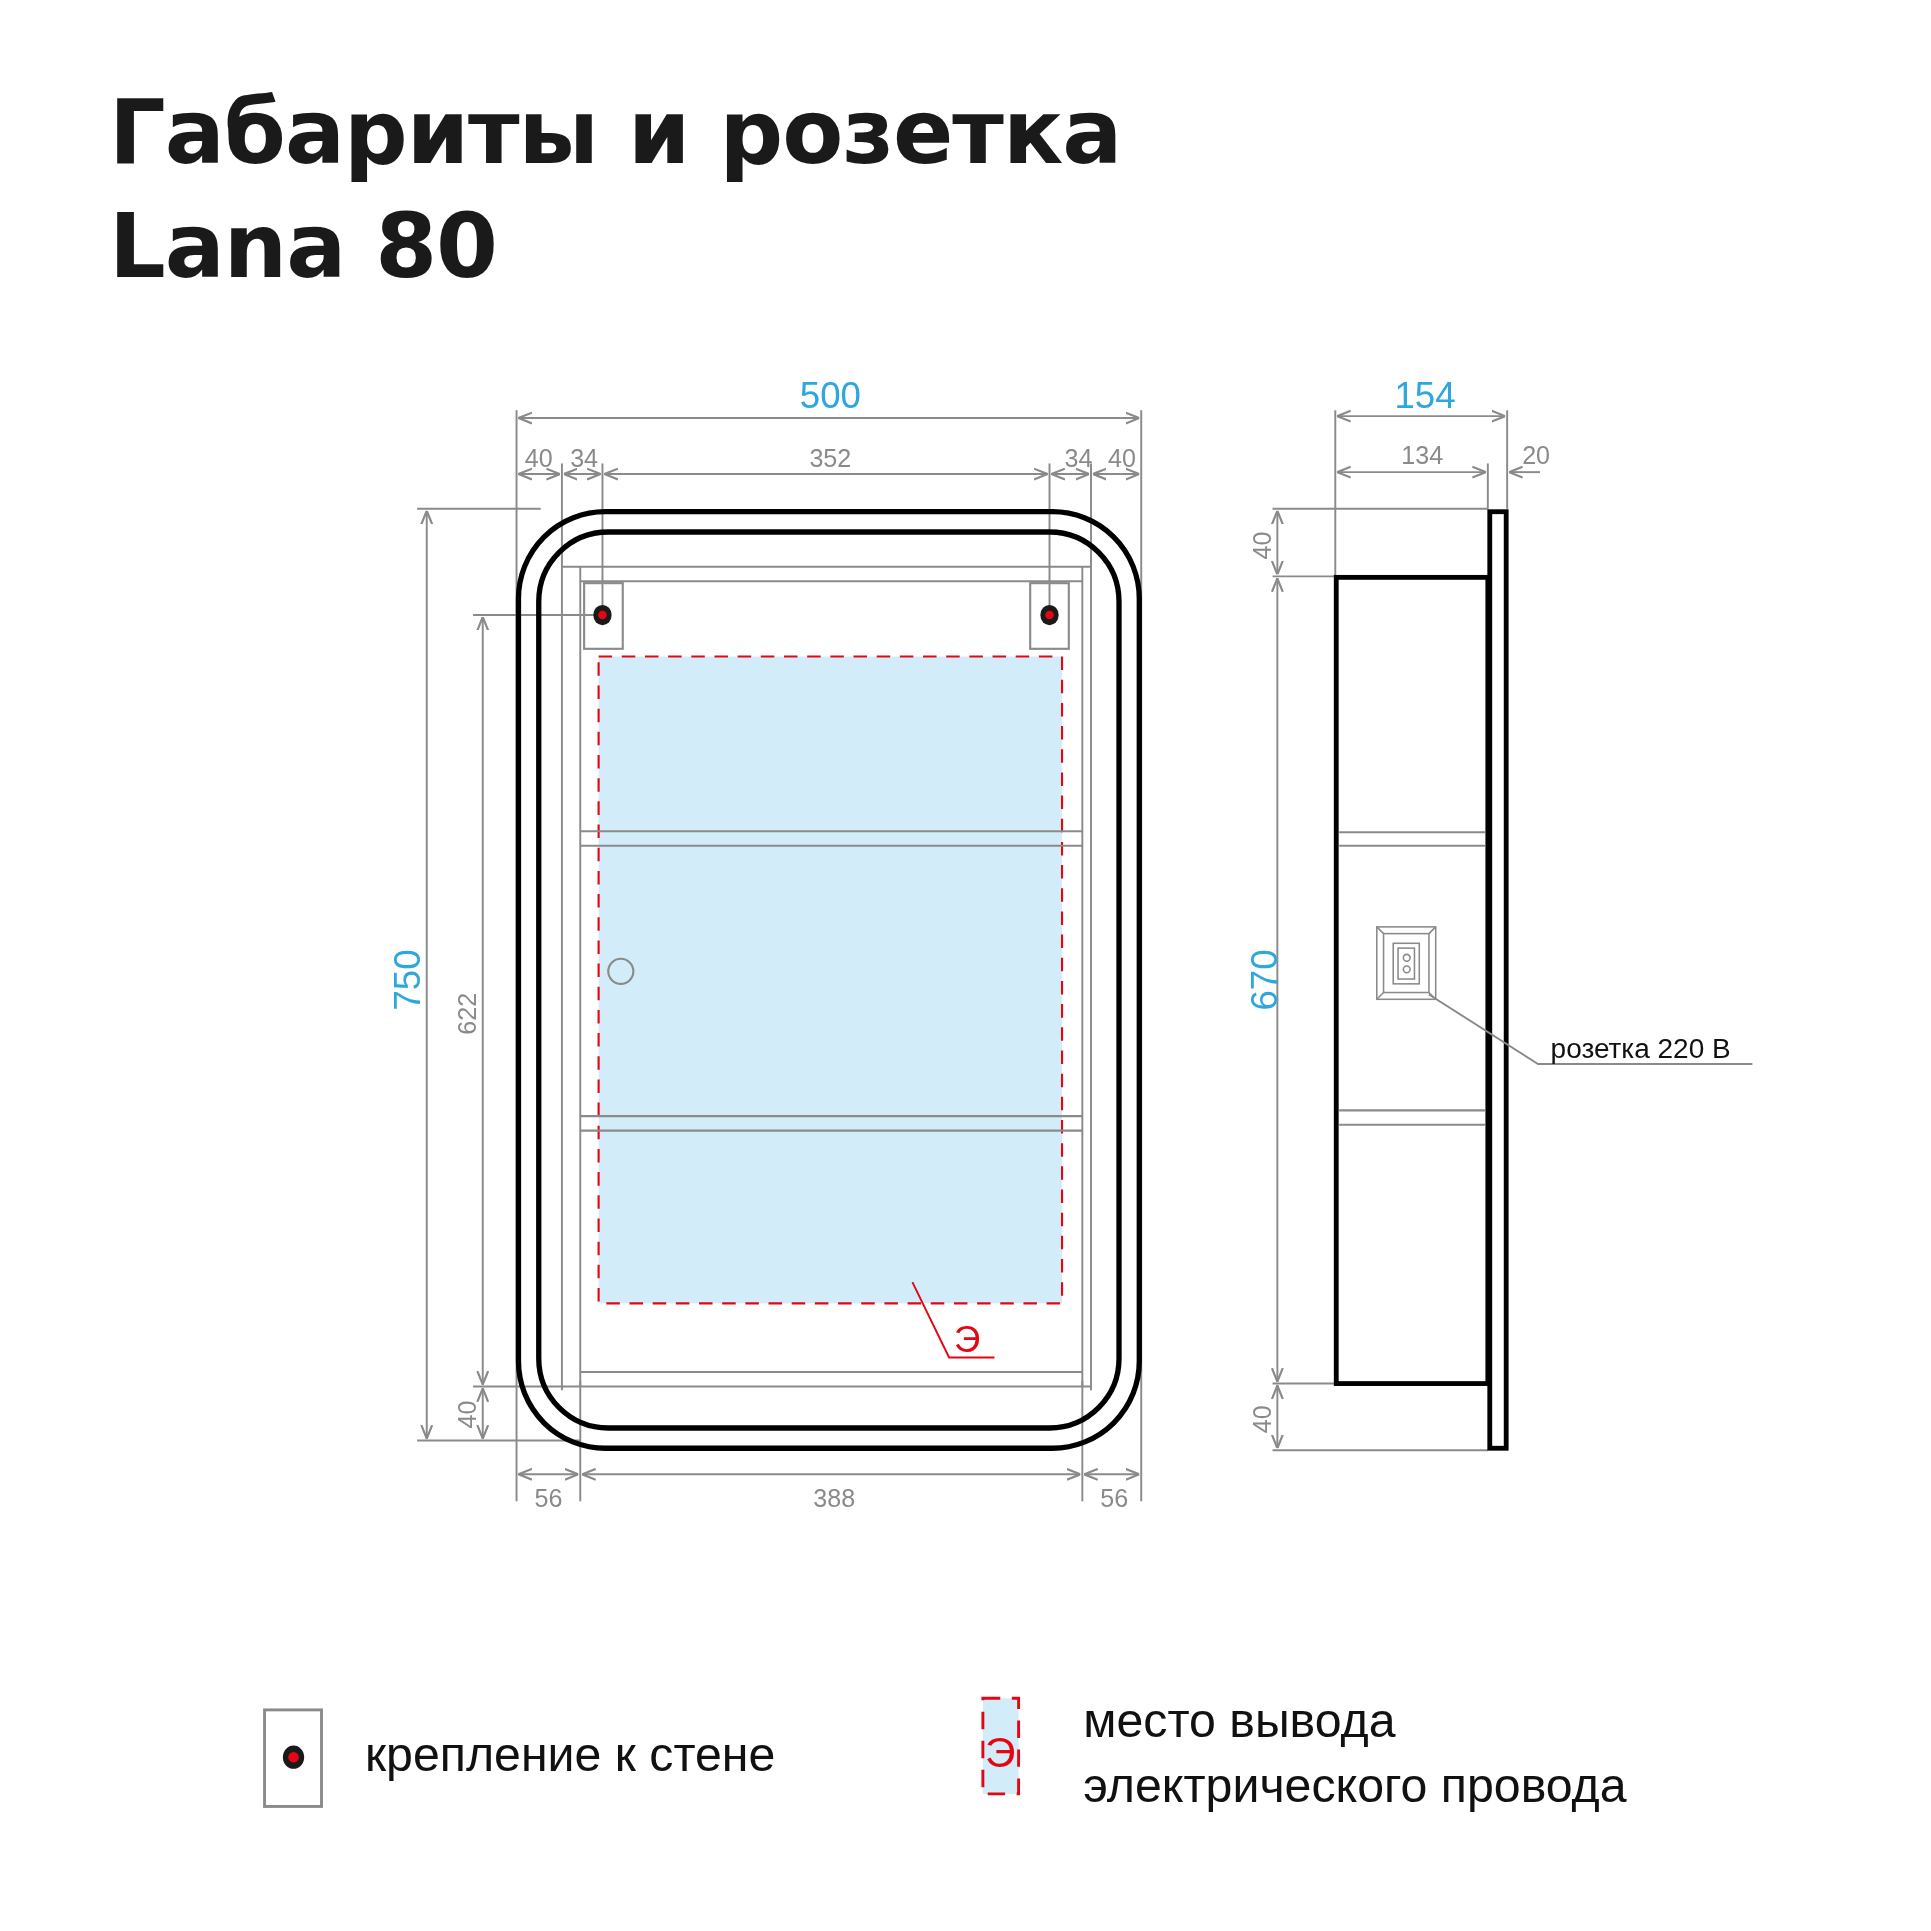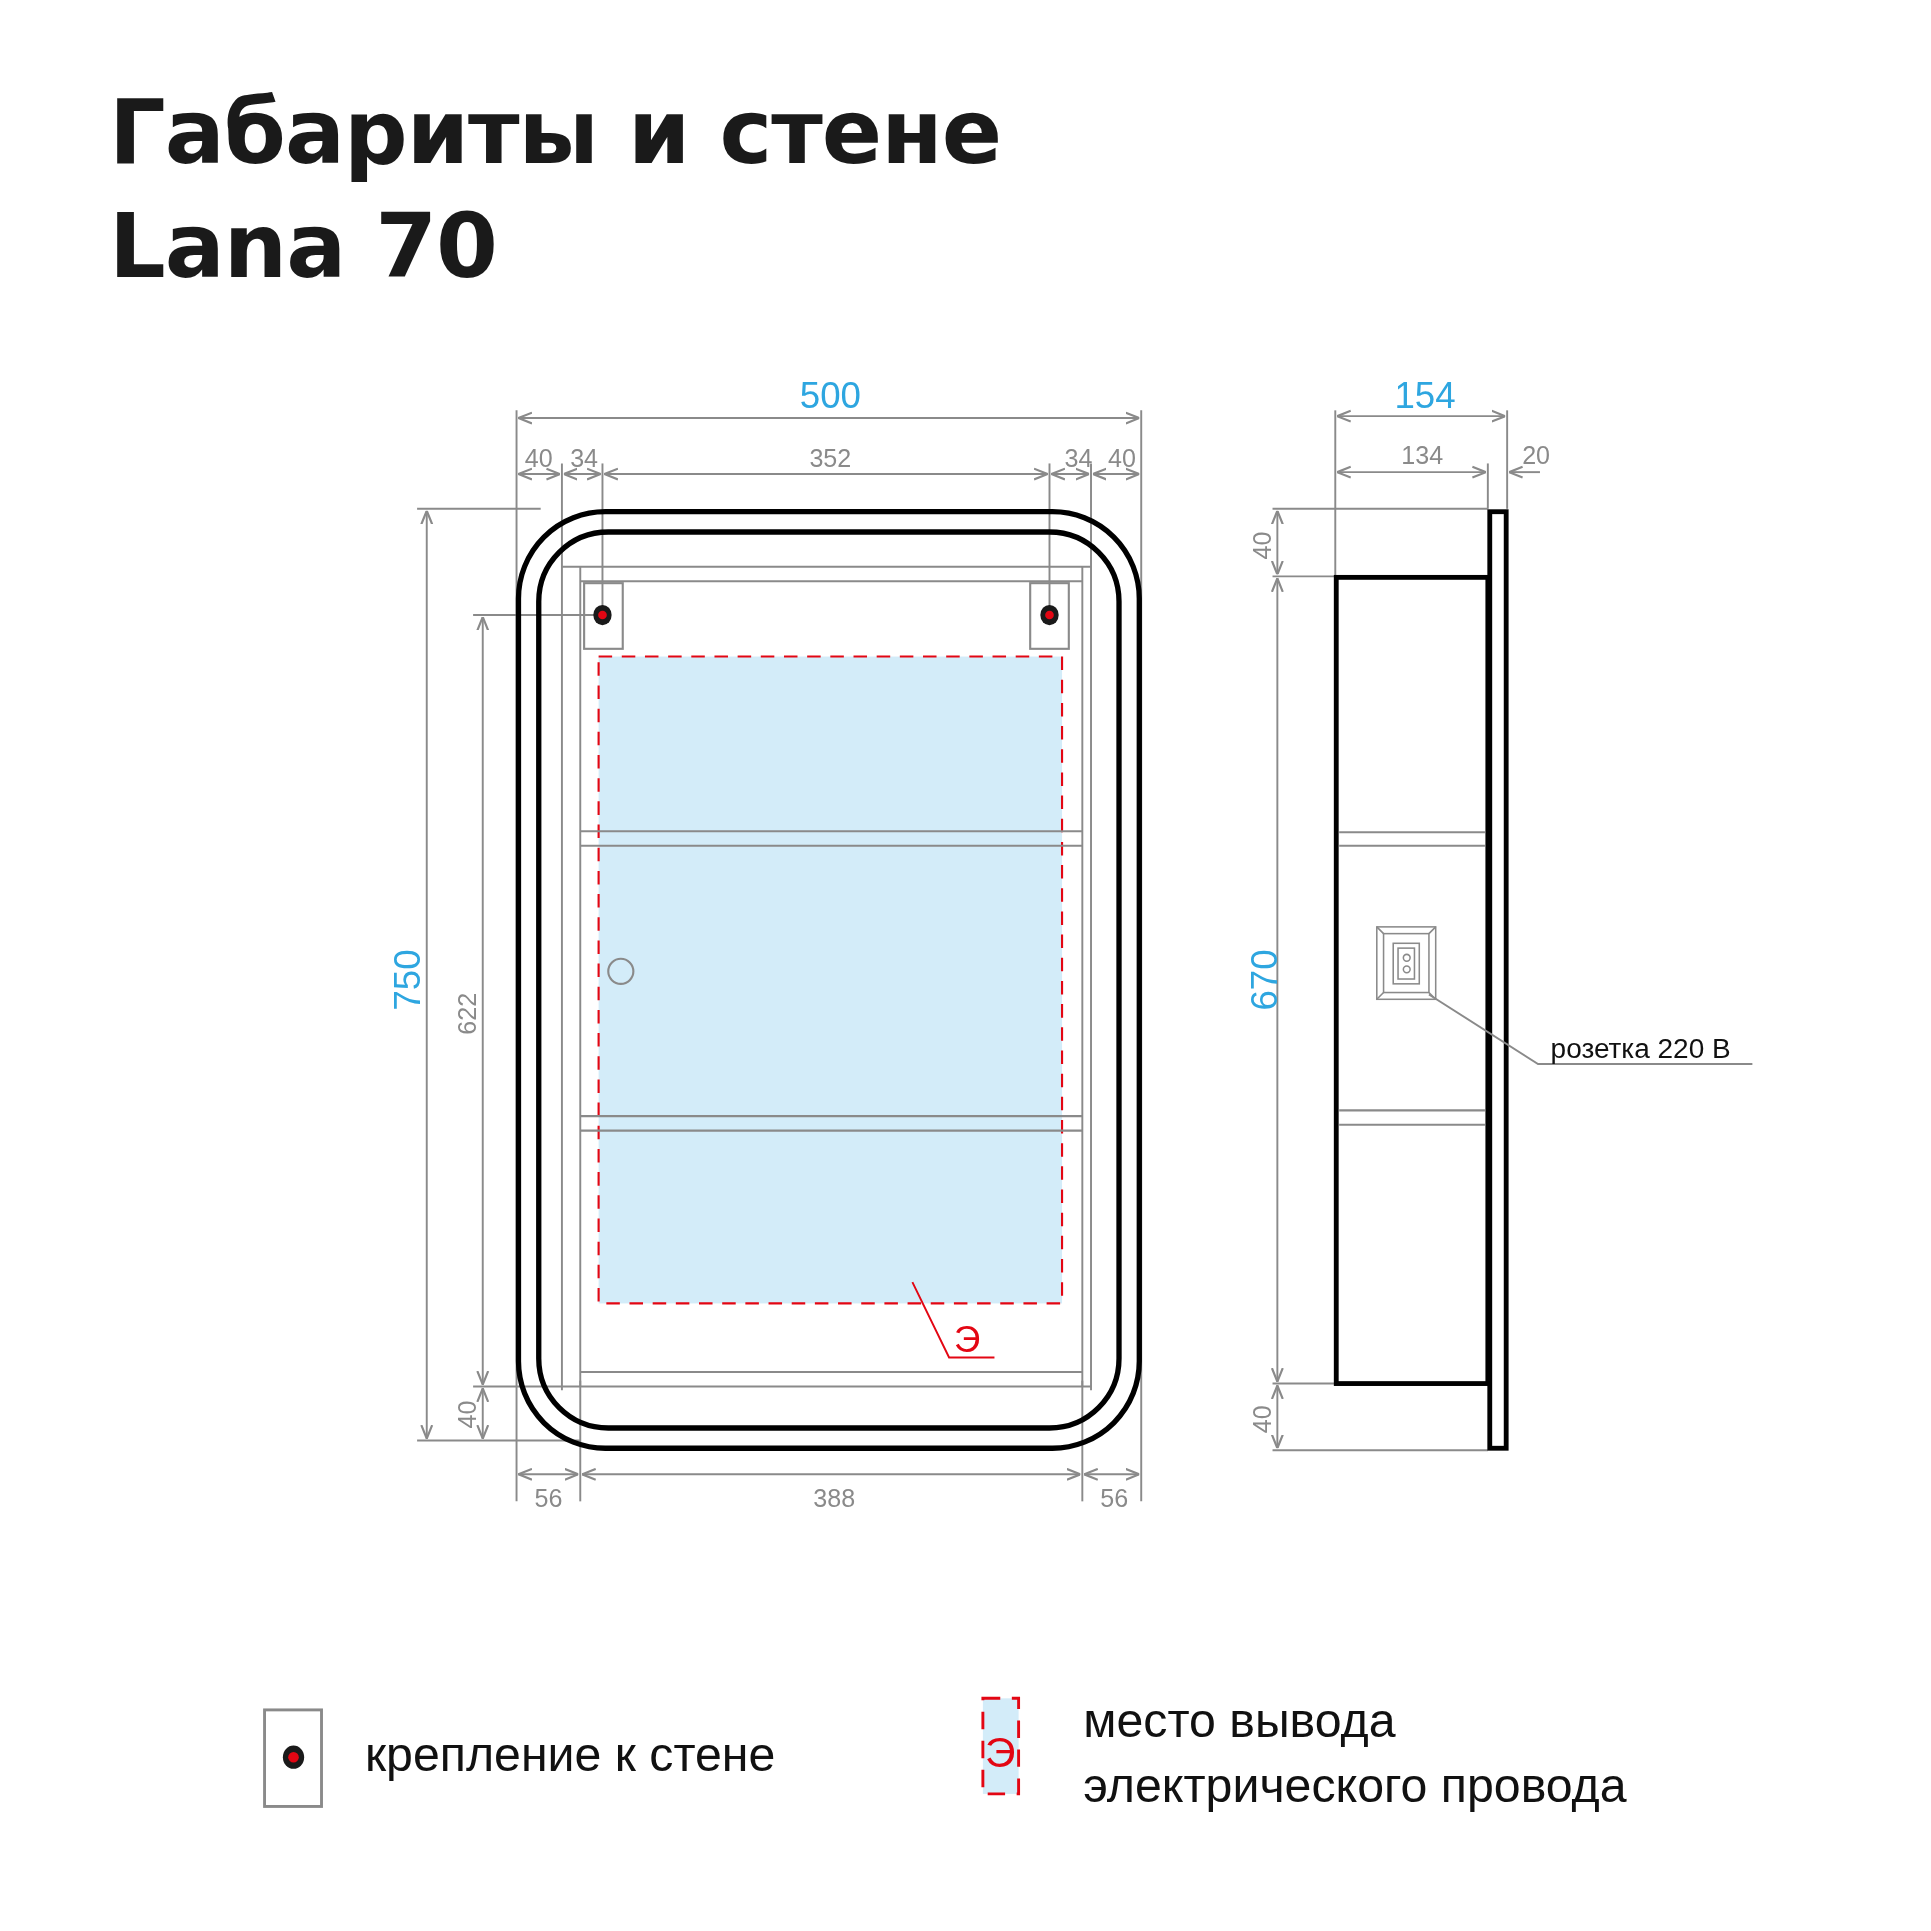--- a/index.html
+++ b/index.html
@@ -14,22 +14,22 @@
     .dim-text { font-family: "Liberation Sans", sans-serif; fill: #8a8a8a; font-size: 26px; }
     .dim-main { font-family: "Liberation Sans", sans-serif; fill: #2ea6e0; font-size: 38px; }
     .label-text { font-family: "Liberation Sans", sans-serif; fill: #111; font-size: 29px; }
     .legend-text { font-family: "Liberation Sans", sans-serif; fill: #111; font-size: 50px; }
     .red-text { font-family: "Liberation Sans", sans-serif; fill: #e30613; }
   </style>
 </head>
 <body>
 
 <div class="title">
-  <div>Габариты и стене</div>
-  <div>Lana 70</div>
+  <div>Габариты и розетка</div>
+  <div>Lana 80</div>
 </div>
 
 <svg class="drawing" width="1931" height="1931" viewBox="0 0 2000 2000" xmlns="http://www.w3.org/2000/svg">
   <defs>
     <marker id="arr" viewBox="0 0 10 10" refX="10" refY="5" markerWidth="14" markerHeight="14" orient="auto-start-reverse" markerUnits="userSpaceOnUse">
       <path d="M0,1 L10,5 L0,9" fill="none" stroke="#8a8a8a" stroke-width="1.6"></path>
     </marker>
   </defs>
 
   <g>

